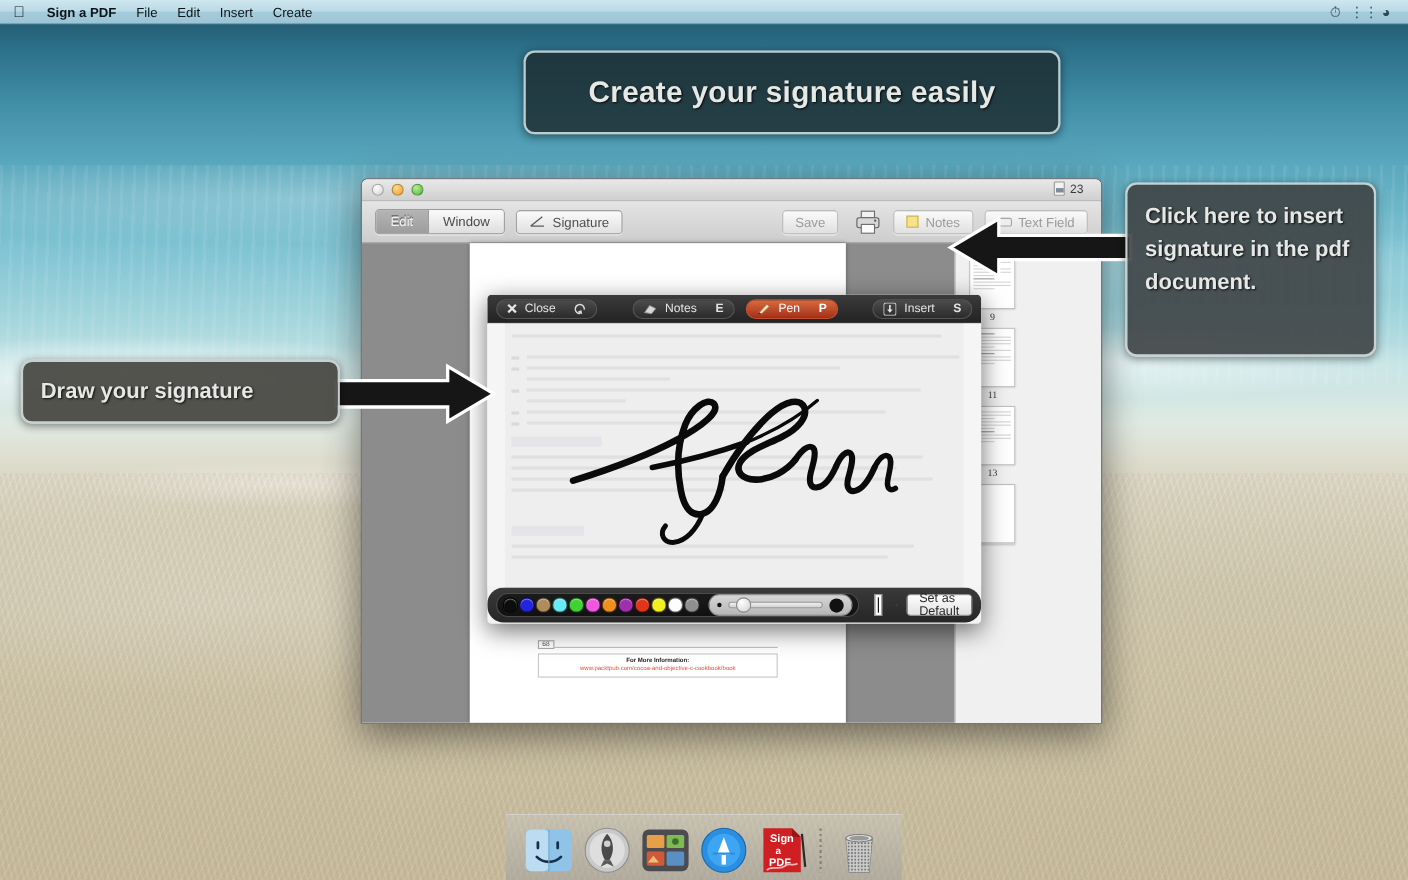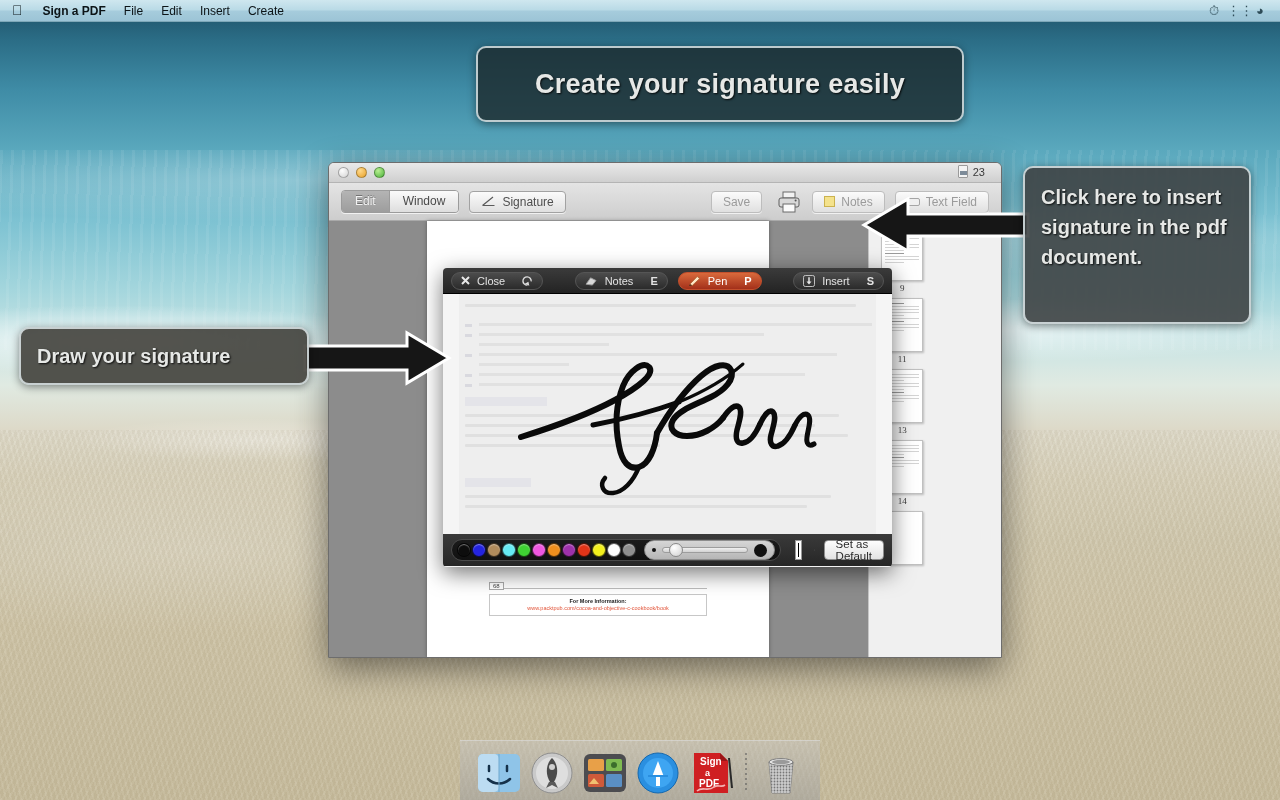--- a/index.html
+++ b/index.html
@@ -222,21 +222,21 @@
   .sig-ghost { position:absolute; left:22px; top:10px; right:20px; opacity:.55; }
   .sig-ghost .sl { height:3px; background:#d6d6d6; margin-bottom:7px; border-radius:1px; }
   .sig-ghost .bullet { display:flex; gap:7px; align-items:flex-start; margin-bottom:6px; }
   .sig-ghost .bullet .bn { width:7px; height:3px; background:#c8c8d4; margin-top:1px;}
   .sig-ghost .bullet .bl { flex:1; height:3px; background:#d8d8d8; }
   .sig-ghost .tag { width:82px; height:9px; background:#dcdce6; margin:10px 0 8px; }
   .sig-svg { position:absolute; left:0; top:0; }
 
   .sig-tools {
     height:32px; background:linear-gradient(to bottom,#3a3a3a,#262626);
-    display:flex; align-items:center; padding:0 8px; gap:8px;
+    display:flex; align-items:center; padding:0 8px; gap:8px;border-radius:15px;
   }
   .swatch-bar {
     display:flex; align-items:center; gap:0; height:22px; padding:0 5px;
     background:linear-gradient(to bottom,#1b1b1b,#111); border-radius:11px;
     border:1px solid #4a4a4a;
   }
   .sw { width:14px; height:14px; border-radius:50%; border:1px solid rgba(0,0,0,.6); margin-right:1px;
         box-shadow:inset 0 1px 1px rgba(255,255,255,.45); }
   .slider-wrap {
     display:flex; align-items:center; gap:6px; height:20px; padding:0 7px; margin-left:7px;
@@ -613,33 +613,20 @@
           <div class="ln"></div>
             <div class="ln s"></div>
             <div class="ln dark s"></div>
             <div class="ln"></div>
           <div class="ln"></div>
             <div class="ln s"></div>
         </div>
         <span class="num">13</span>
       </div>
 
-      <div class="thumb">
-        <div class="sheet">
-          <div class="ln"></div>
-            <div class="ln"></div>
-            <div class="ln"></div>
-            <div class="ln s"></div>
-          <div class="ln dark s"></div>
-            <div class="ln"></div>
-            <div class="ln"></div>
-            <div class="ln s"></div>
-        </div>
-        <span class="num">14</span>
-      </div>
 
       <div class="thumb">
         <div class="sheet">
           
           
           
         </div>
 
       </div>
 

